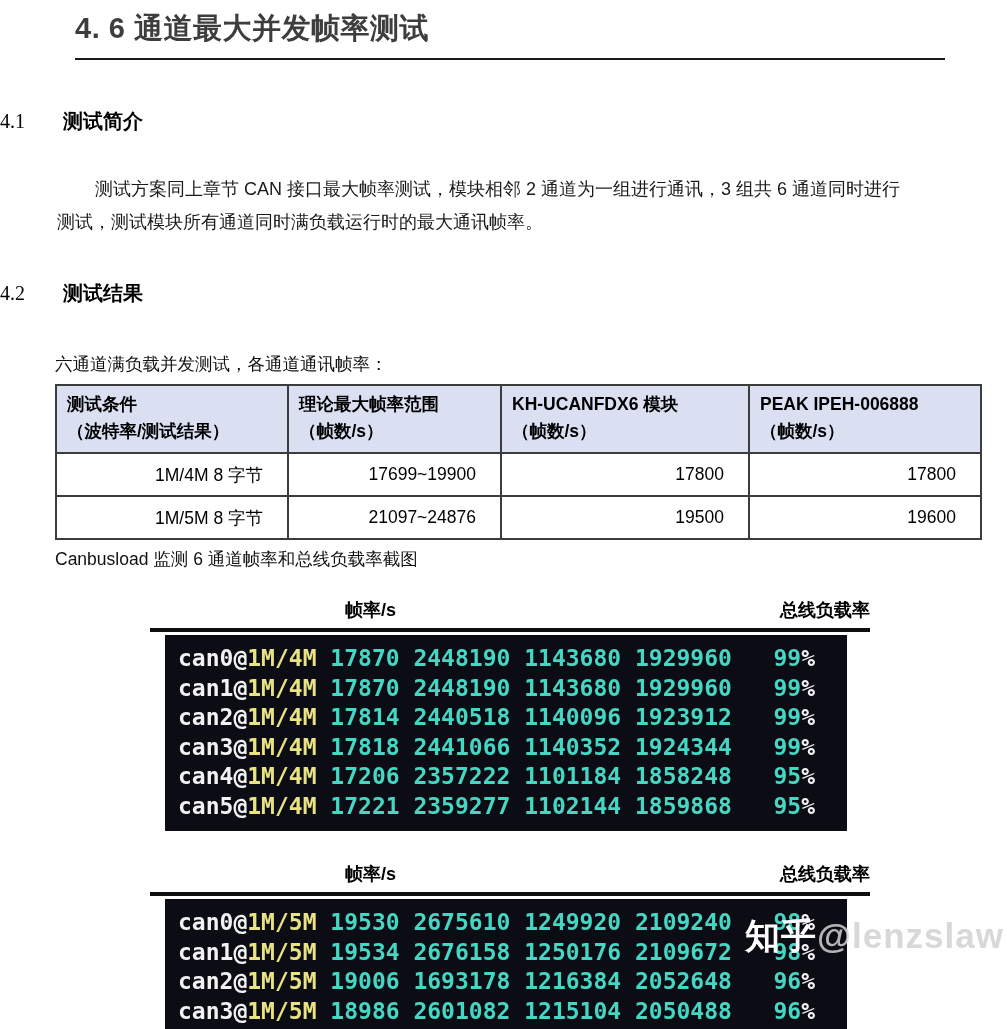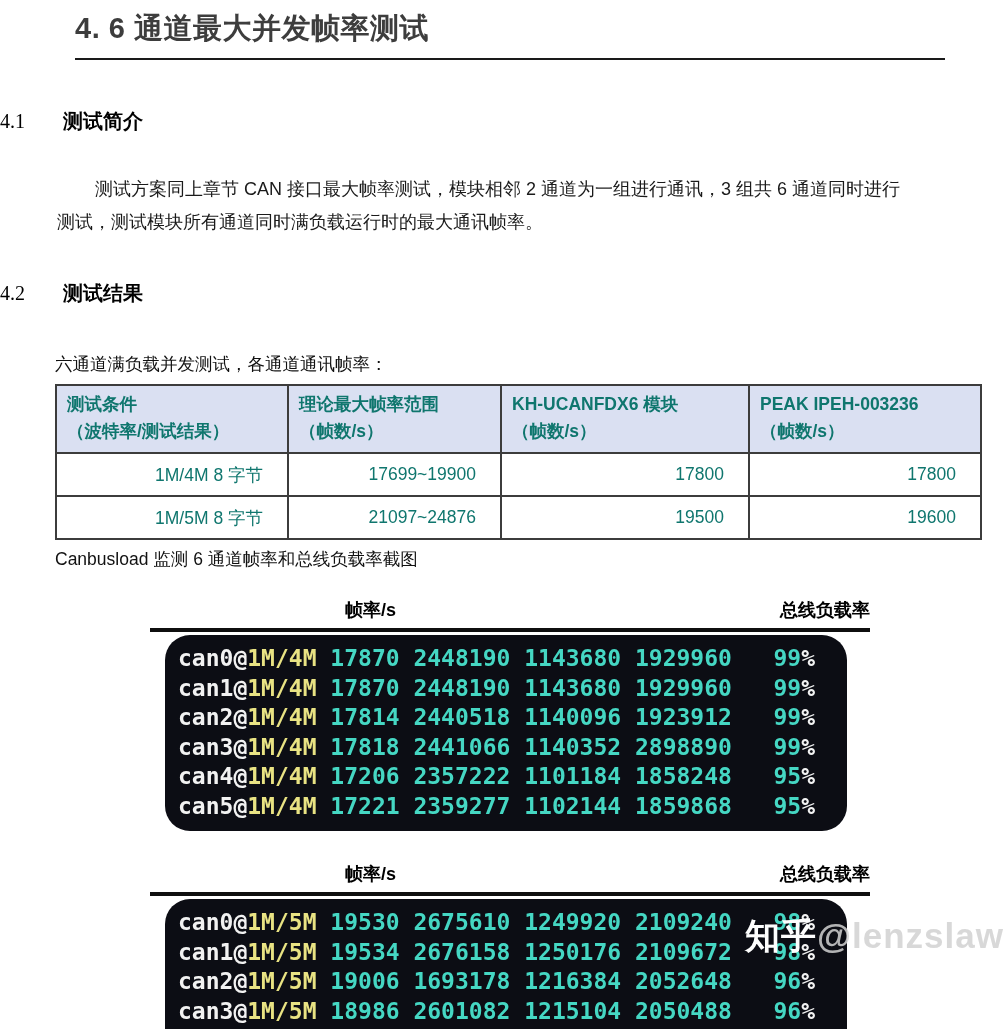--- a/index.html
+++ b/index.html
@@ -31,40 +31,40 @@
   .body-para{margin:38px 0 0 57px;width:893px;font-size:18px;line-height:33px;color:#1a1a1a;}
   .body-para .line{display:block;}
   .body-para .indent{text-indent:38px;}
   .table-lead{margin:45px 0 0 55px;font-size:17.5px;color:#111;}
   
   table.results{
     margin:8px 0 0 55px;border-collapse:collapse;table-layout:fixed;width:925px;
   }
   table.results th,table.results td{
     border:2px solid #3c3c3c;text-align:left;vertical-align:middle;
-    font-size:17.5px;color:#0f766e;
+    font-size:17.5px;color:#000000;
   }
   table.results th{
     background:#dae0f2;font-weight:bold;padding:5px 10px 7px;line-height:27px;
   }
   table.results td{padding:4px 24px;height:33px;text-align:right;}
   .caption{margin:7px 0 0 55px;font-size:17.5px;color:#111;}
   
   .term-group{margin-top:27px;}
   .term-group.second{margin-top:31px;}
   .term-labels{
     margin-left:150px;width:720px;display:flex;align-items:baseline;
     font-size:18px;font-weight:bold;color:#000;
   }
   .rate-label{margin-left:195px;}
   .load-label{margin-left:auto;}
   .term-topline{margin:6px 0 3px 150px;width:720px;height:4px;background:#0f0f0f;}
   .terminal{
     margin-left:165px;width:682px;background:#0c0d14;
-    padding:9px 0 10px;box-sizing:border-box;border-radius:25px;
+    padding:9px 0 10px;box-sizing:border-box;
   }
   .term-row{
     font-family:"DejaVu Sans Mono", monospace;font-weight:bold;
     font-size:23px;line-height:29.5px;white-space:pre;
     padding-left:13px;color:#45d7c3;
   }
   .term-row .ch{color:#f2f2f2;}
   .term-row .baud{color:#e9e383;}
   .term-row .vals{color:#45d7c3;}
   .term-row .load{color:#45d7c3;}
@@ -117,21 +117,21 @@
           </th>
           <th>
             <div>理论最大帧率范围</div>
             <div>（帧数/s）</div>
           </th>
           <th>
             <div>KH-UCANFDX6 模块</div>
             <div>（帧数/s）</div>
           </th>
           <th>
-            <div>PEAK IPEH-003236</div>
+            <div>PEAK IPEH-006888</div>
             <div>（帧数/s）</div>
           </th>
         </tr>
     </thead>
     <tbody id="results-body">
         <tr>
           <td>1M/4M 8 字节</td>
           <td>17699~19900</td>
           <td>17800</td>
           <td>17800</td>
@@ -150,21 +150,21 @@
   <section class="term-group">
     <div class="term-labels">
       <span class="rate-label">帧率/s</span>
       <span class="load-label">总线负载率</span>
     </div>
     <div class="term-topline"></div>
     <div class="terminal" id="terminal-0">
         <div class="term-row"><span class="ch">can0@</span><span class="baud">1M/4M</span><span class="vals"> 17870 2448190 1143680 1929960   </span><span class="load">99</span><span class="pct">%</span></div>
         <div class="term-row"><span class="ch">can1@</span><span class="baud">1M/4M</span><span class="vals"> 17870 2448190 1143680 1929960   </span><span class="load">99</span><span class="pct">%</span></div>
         <div class="term-row"><span class="ch">can2@</span><span class="baud">1M/4M</span><span class="vals"> 17814 2440518 1140096 1923912   </span><span class="load">99</span><span class="pct">%</span></div>
-        <div class="term-row"><span class="ch">can3@</span><span class="baud">1M/4M</span><span class="vals"> 17818 2441066 1140352 2898890   </span><span class="load">99</span><span class="pct">%</span></div>
+        <div class="term-row"><span class="ch">can3@</span><span class="baud">1M/4M</span><span class="vals"> 17818 2441066 1140352 1924344   </span><span class="load">99</span><span class="pct">%</span></div>
         <div class="term-row"><span class="ch">can4@</span><span class="baud">1M/4M</span><span class="vals"> 17206 2357222 1101184 1858248   </span><span class="load">95</span><span class="pct">%</span></div>
         <div class="term-row"><span class="ch">can5@</span><span class="baud">1M/4M</span><span class="vals"> 17221 2359277 1102144 1859868   </span><span class="load">95</span><span class="pct">%</span></div>
       </div>
   </section>
 
   <section class="term-group second">
     <div class="term-labels">
       <span class="rate-label">帧率/s</span>
       <span class="load-label">总线负载率</span>
     </div>

